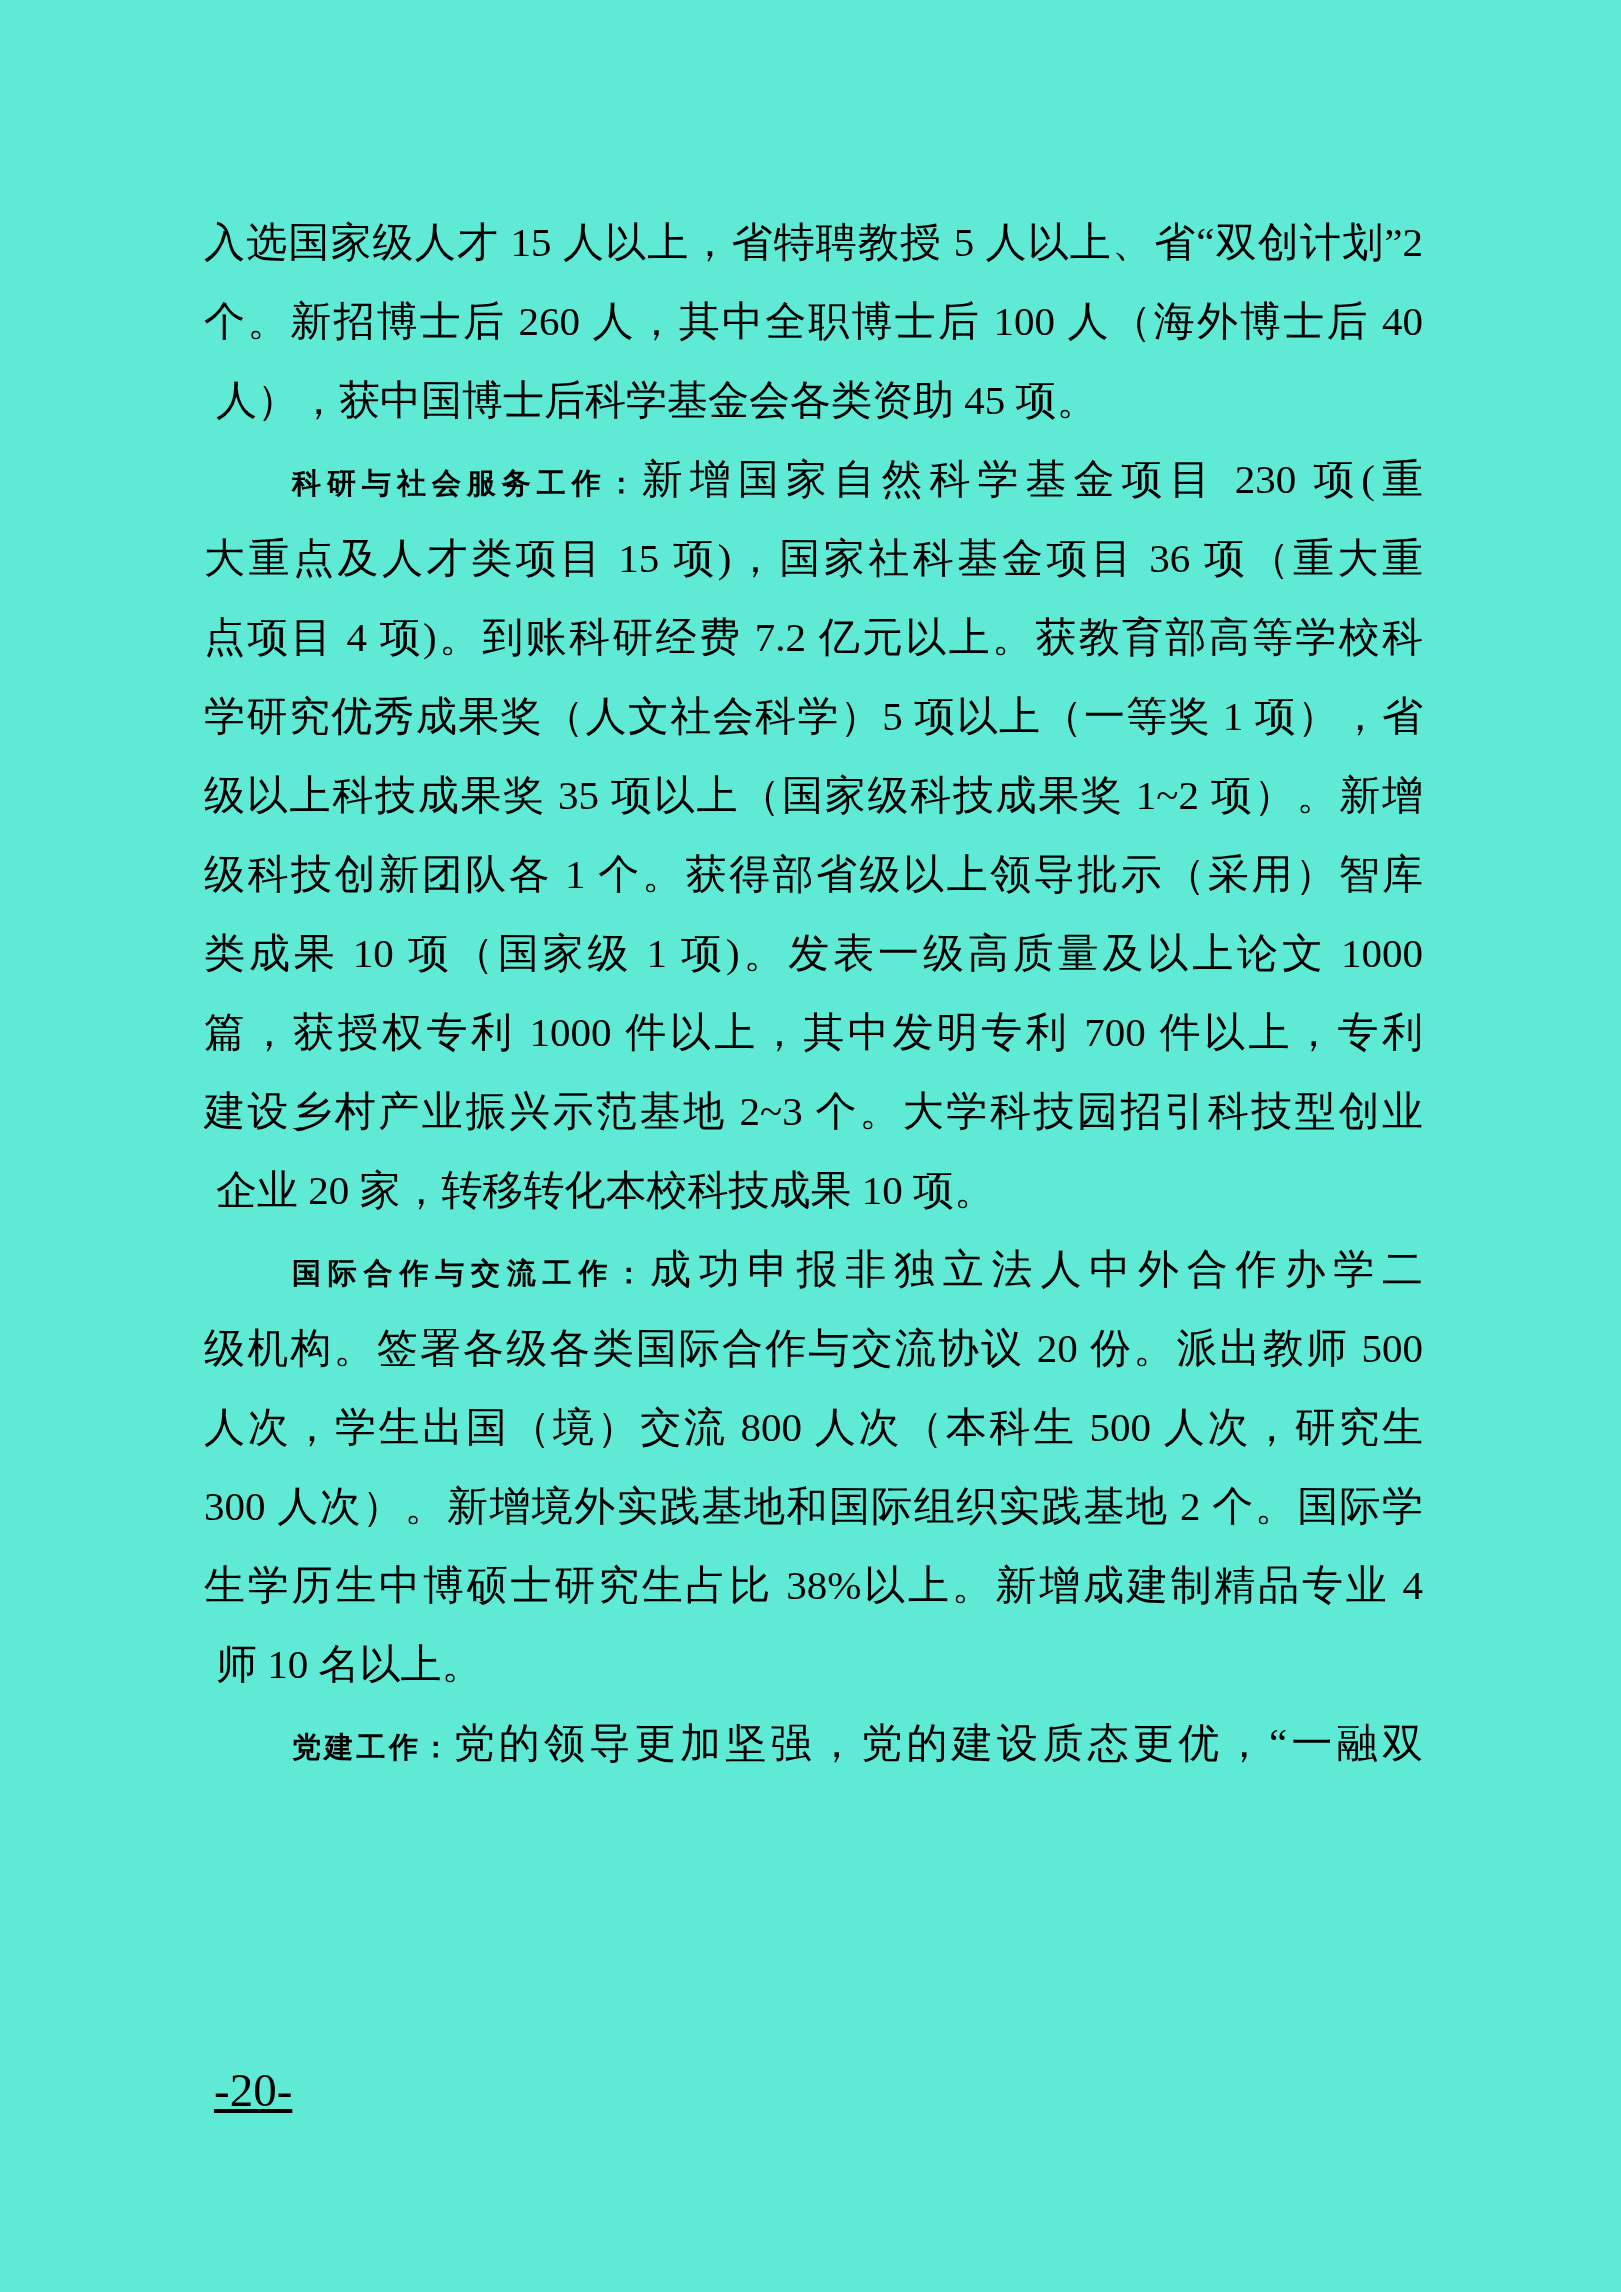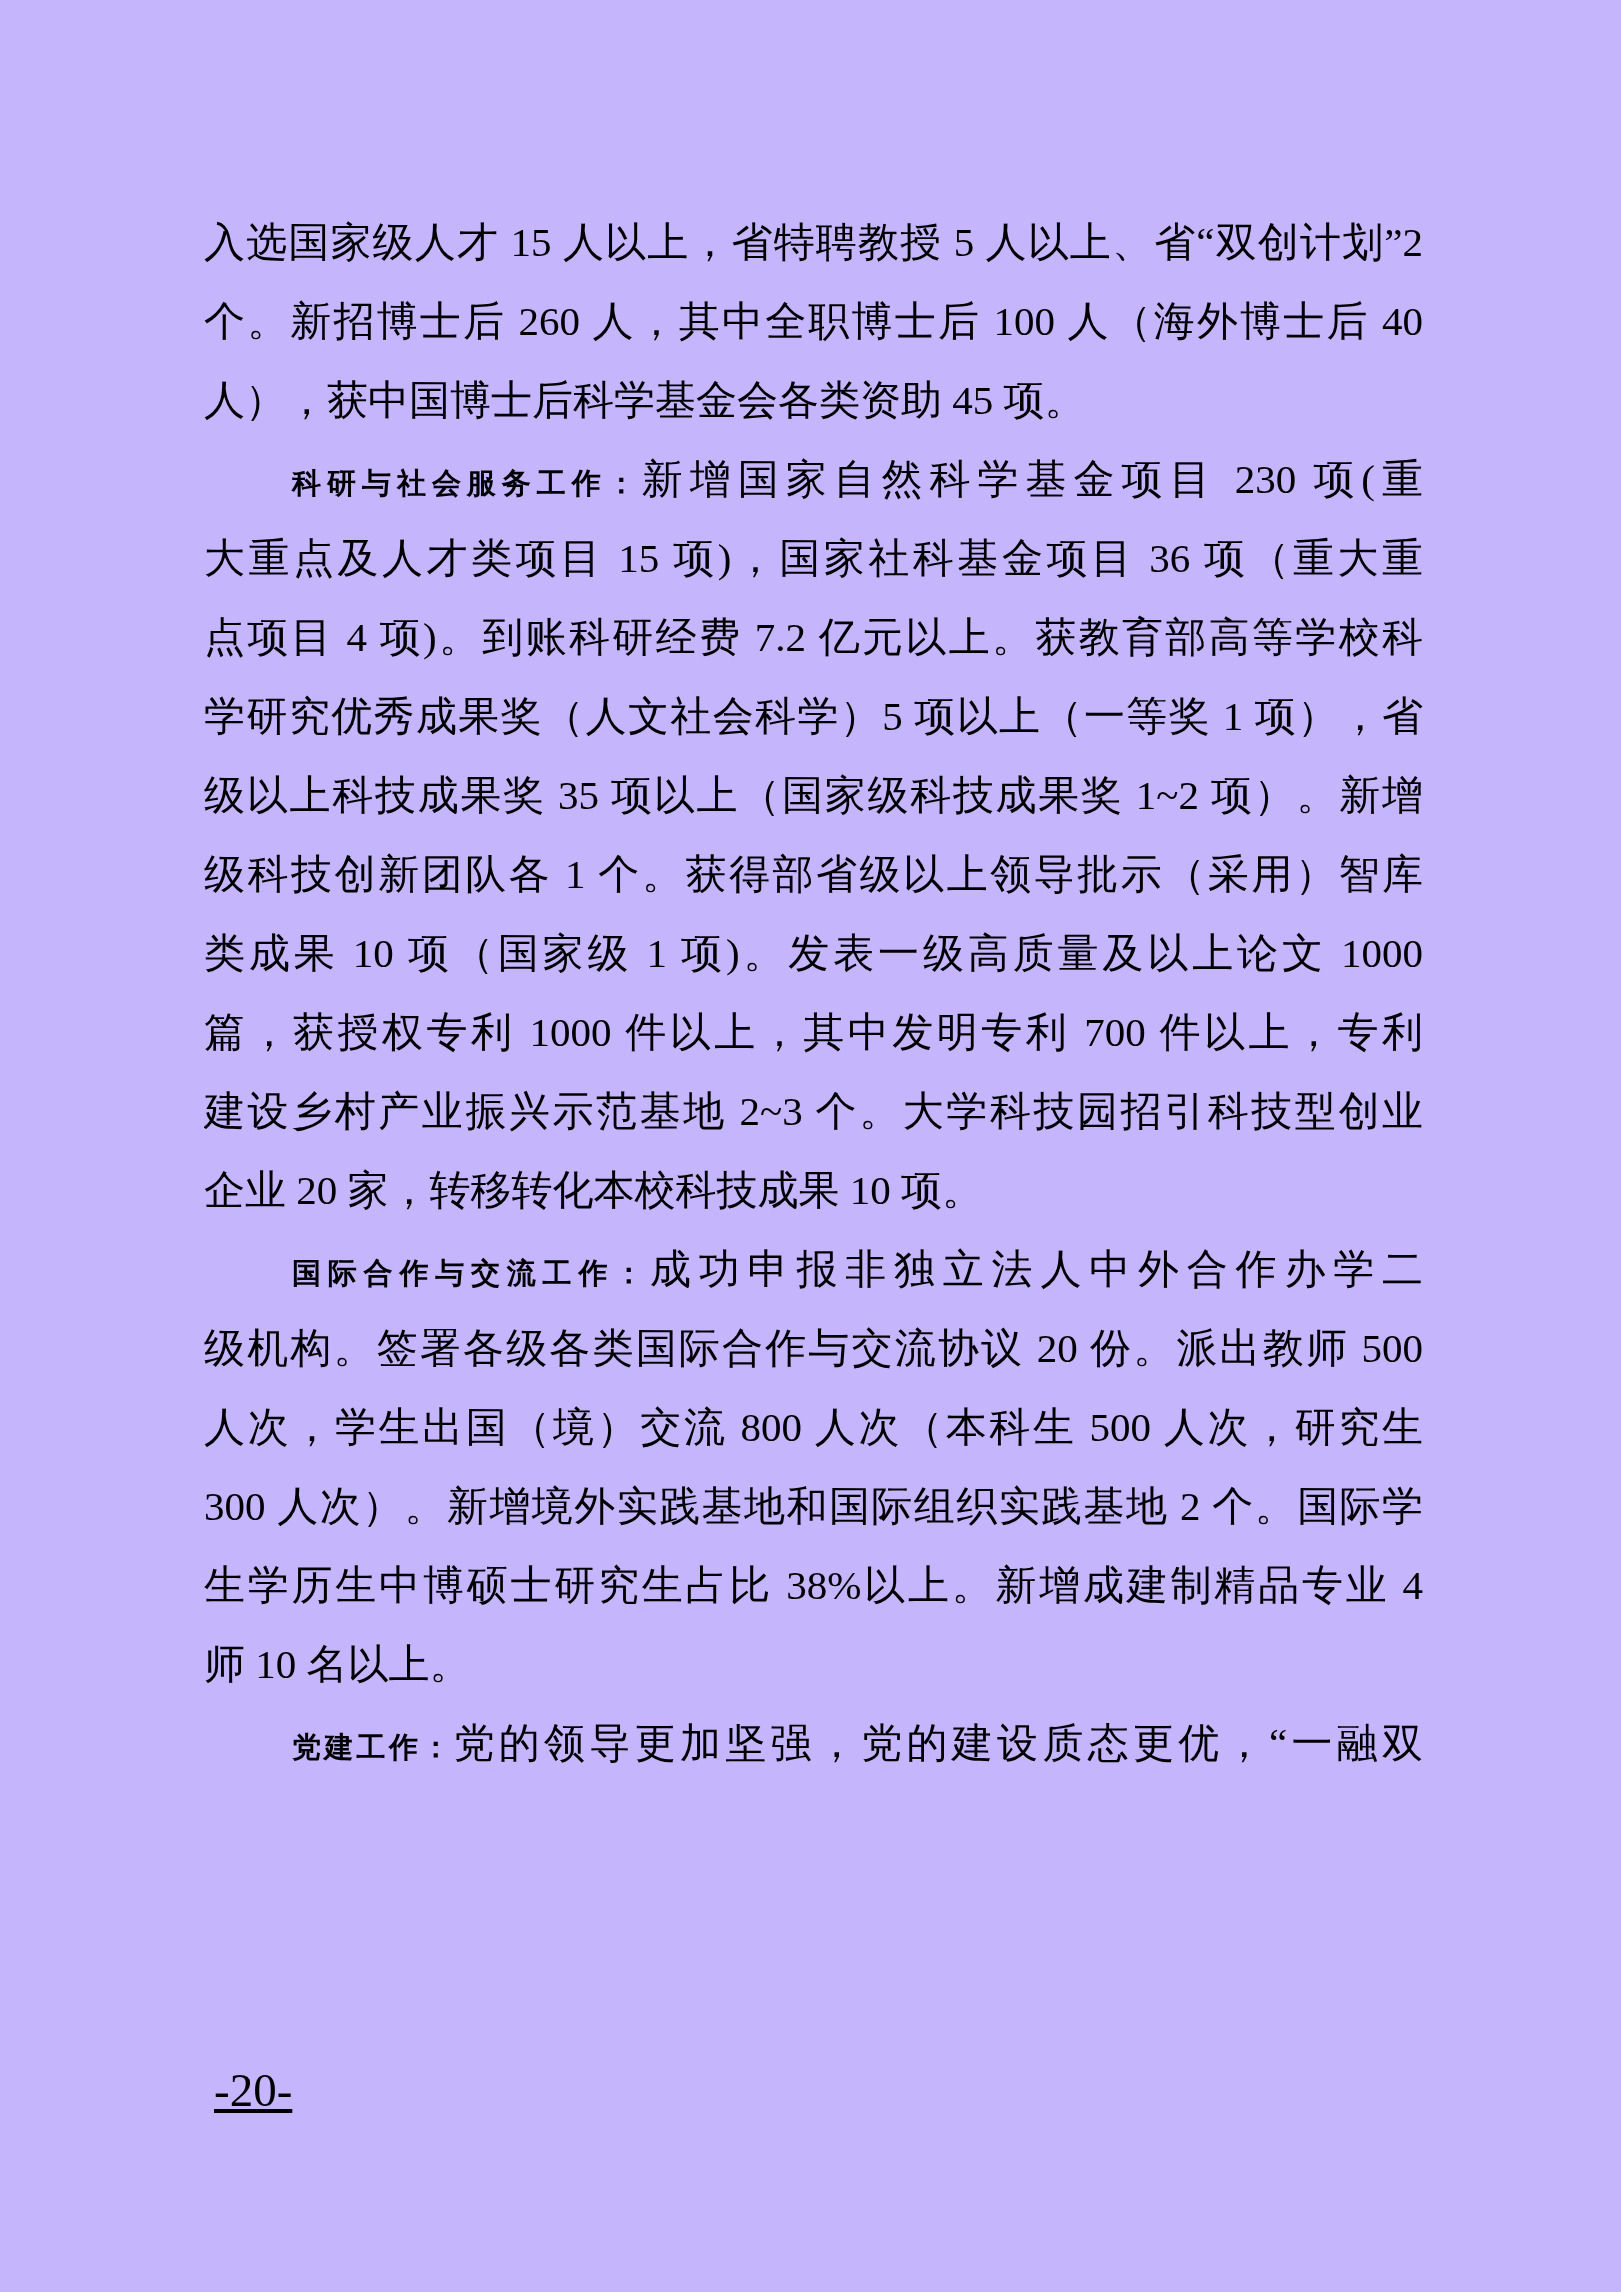--- a/index.html
+++ b/index.html
@@ -4,21 +4,21 @@
 <style>
   html, body {
     margin: 0;
     padding: 0;
     background: #ffffff;
   }
   .page {
     position: relative;
     width: 1621px;
     height: 2293px;
-    background: #c4b5fd;
+    background: #5eead4;
     overflow: hidden;
     font-family: "Liberation Serif", "DejaVu Serif", serif;
     color: #000000;
   }
   .textblock {
     position: absolute;
     left: 204px;
     top: 203px;
     width: 1219px;
   }
@@ -27,20 +27,21 @@
     line-height: 79px;
     height: 79px;
     white-space: nowrap;
     text-align: justify;
     text-align-last: justify;
     overflow: hidden;
   }
   .line.endp {
     text-align: left;
     text-align-last: left;
+    margin-left: 12px;
   }
   .line.indent {
     text-indent: 88px;
   }
   .lead {
     font-weight: 700;
     font-size: 29px;
     letter-spacing: -1px;
   }
   .footer {

